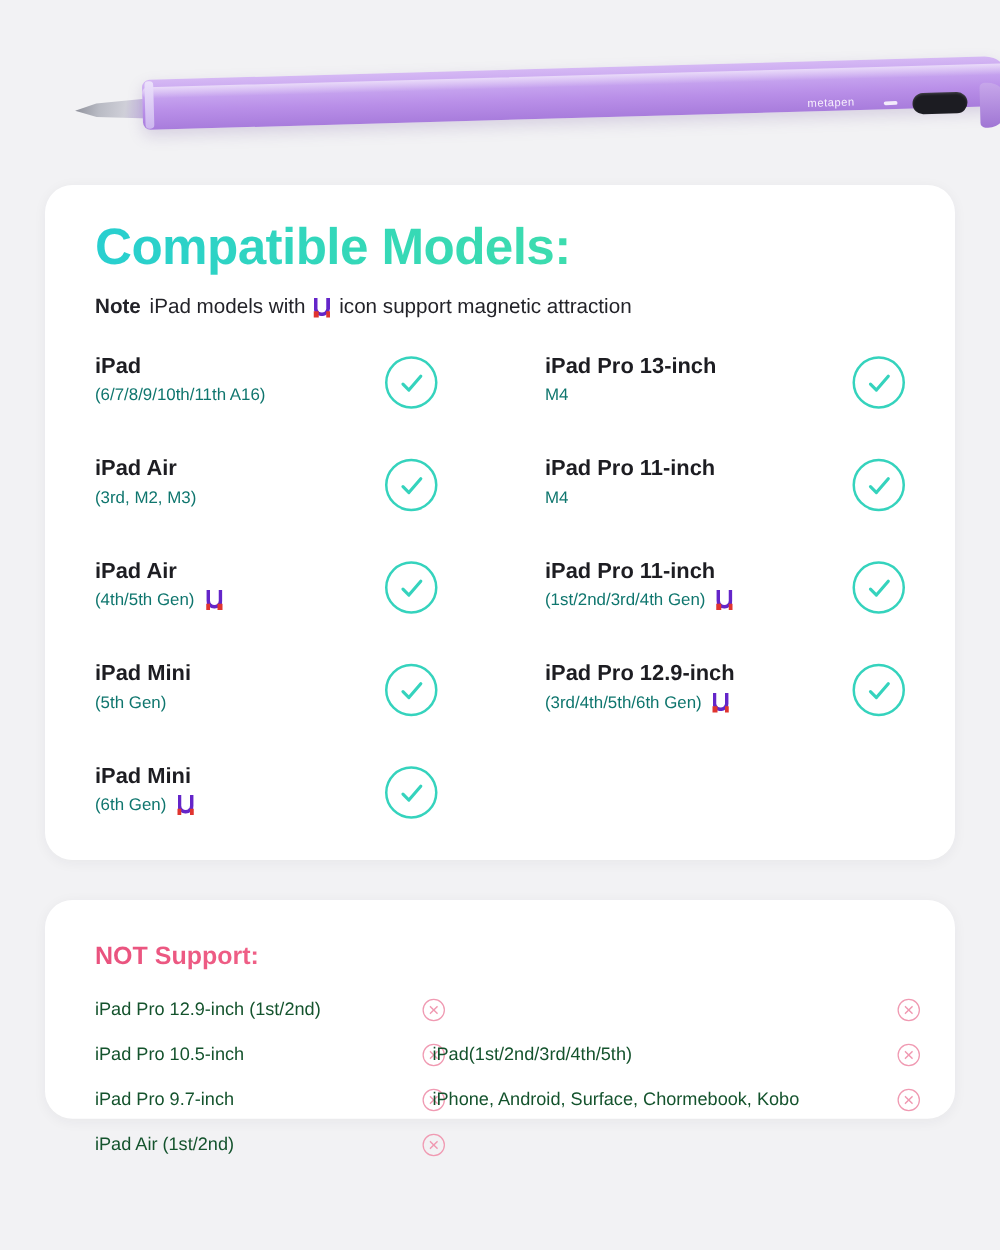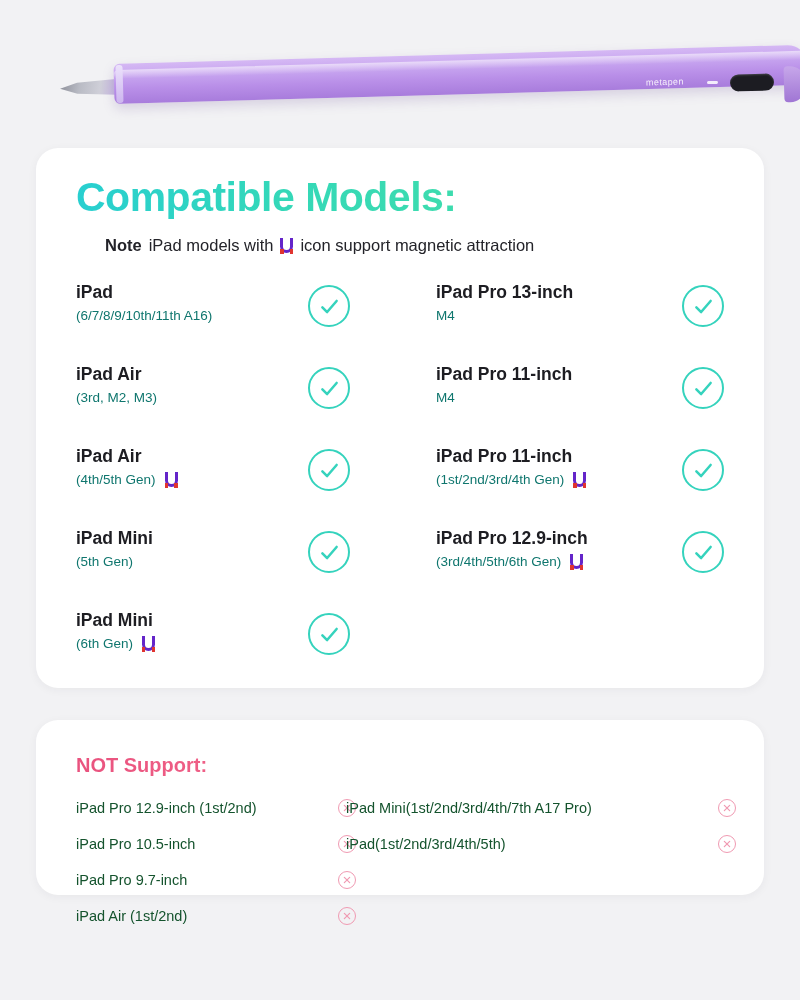--- a/index.html
+++ b/index.html
@@ -143,21 +143,21 @@
     position: absolute;
     left: 40px;
     top: 88px;
     font-size: 16.5px;
     color: #232329;
     display: flex;
     align-items: center;
     gap: 7px;
     white-space: nowrap;
   }
-  .note b { font-weight: 700; margin-left: 29px; }
+  .note b { font-weight: 700; }
 
   
   .magnet {
     display: inline-block;
     position: relative;
     width: 13px;
     height: 15px;
     vertical-align: -2px;
   }
   .magnet .u {
@@ -470,30 +470,38 @@
           <svg viewBox="0 0 12 12" stroke="#f09ab2" stroke-width="1.8" stroke-linecap="round">
               <line x1="2" y1="2" x2="10" y2="10"></line>
               <line x1="10" y1="2" x2="2" y2="10"></line>
             </svg>
         </div>
       </div>
     </div>
 
     <div class="nlist" id="nlist-right">
       <div class="nrow">
-        <div class="ntext">iPad Mini(1st/2nd/3rd/4th/7th A17 Pro)</div>
         <div class="xmark">
           <svg viewBox="0 0 12 12" stroke="#f09ab2" stroke-width="1.8" stroke-linecap="round">
               <line x1="2" y1="2" x2="10" y2="10"></line>
               <line x1="10" y1="2" x2="2" y2="10"></line>
             </svg>
         </div>
       </div>
       <div class="nrow">
         <div class="ntext">iPad(1st/2nd/3rd/4th/5th)</div>
+        <div class="xmark">
+          <svg viewBox="0 0 12 12" stroke="#f09ab2" stroke-width="1.8" stroke-linecap="round">
+              <line x1="2" y1="2" x2="10" y2="10"></line>
+              <line x1="10" y1="2" x2="2" y2="10"></line>
+            </svg>
+        </div>
+      </div>
+      <div class="nrow">
+        <div class="ntext">iPhone, Android, Surface, Chormebook, Kobo</div>
         <div class="xmark">
           <svg viewBox="0 0 12 12" stroke="#f09ab2" stroke-width="1.8" stroke-linecap="round">
               <line x1="2" y1="2" x2="10" y2="10"></line>
               <line x1="10" y1="2" x2="2" y2="10"></line>
             </svg>
         </div>
       </div>
     </div>
   </div>
 

